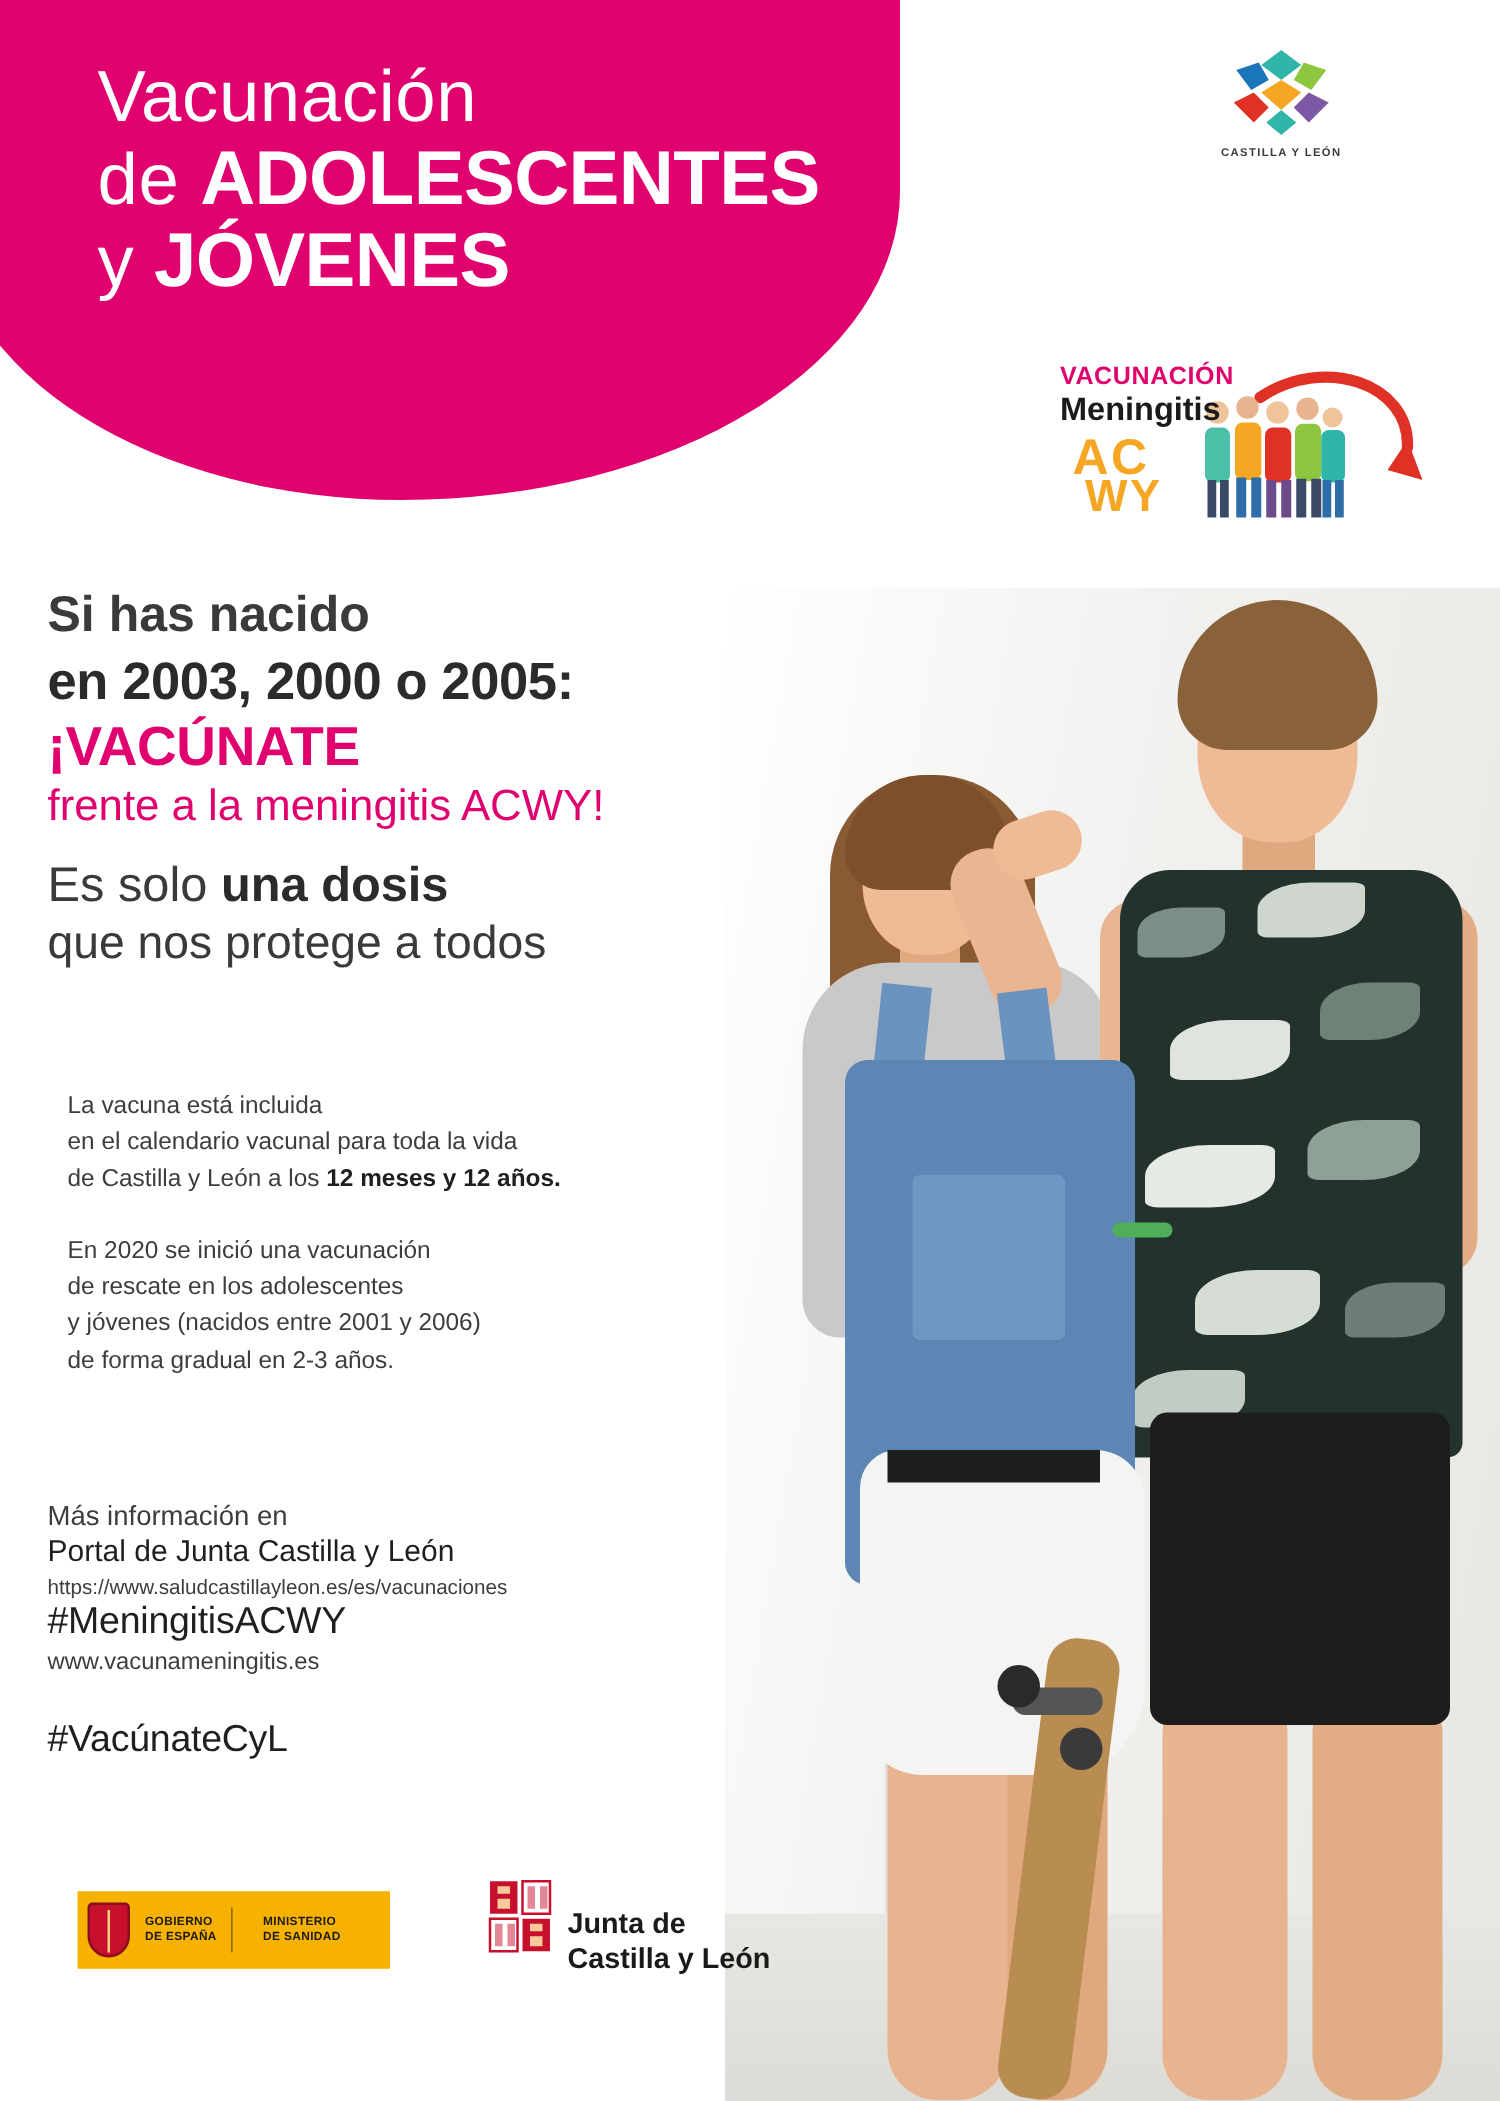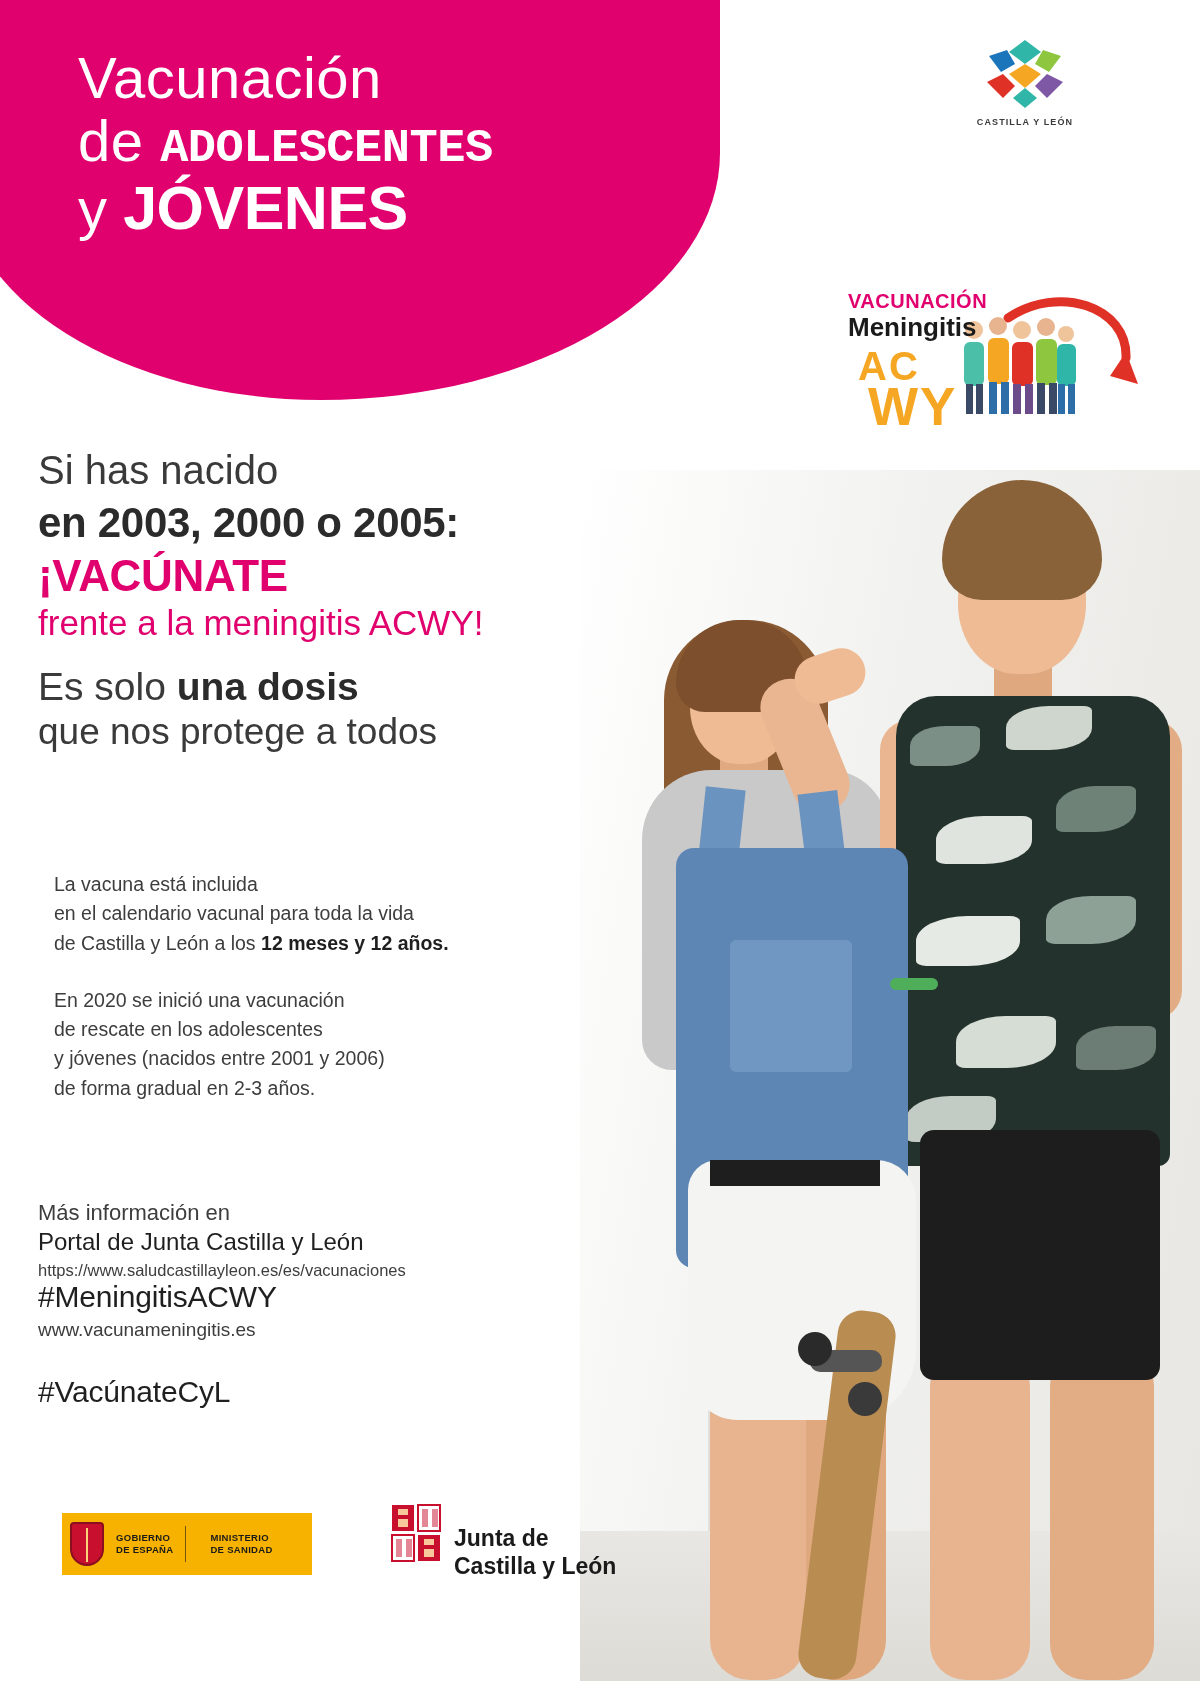--- a/index.html
+++ b/index.html
@@ -28,21 +28,21 @@
     position: absolute;
     left: 78px;
     top: 48px;
     width: 640px;
     color: #ffffff;
     line-height: 1.02;
     z-index: 6;
   }
   .ht-l1 { font-size: 58px; font-weight: 300; letter-spacing: 0.5px; }
   .ht-l2 { font-size: 58px; font-weight: 300; letter-spacing: 0.5px; margin-top: 4px;}
-  .ht-l2 b { font-weight: 700; font-size: 47px; letter-spacing: -0.5px; font-family: Liberation Mono, monospace; }
+  .ht-l2 b { font-weight: 700; font-size: 61px; letter-spacing: -0.5px; }
   .ht-l3 { font-size: 58px; font-weight: 300; margin-top: 4px; }
   .ht-l3 b { font-weight: 700; font-size: 61px; letter-spacing: -0.5px; }
 
   
   #cyl-mark {
     position: absolute;
     right: 120px;
     top: 38px;
     width: 110px;
     text-align: center;
@@ -69,37 +69,37 @@
   #acwy-logo .l-men {
     position: absolute; left: 10px; top: 22px;
     font-size: 26px; font-weight: 700; color: #1a1a1a; letter-spacing: 0px;
   }
   #acwy-logo .l-ac {
     position: absolute; left: 20px; top: 54px;
     font-size: 40px; font-weight: 700; color: #f5a623; letter-spacing: 2px;
   }
   #acwy-logo .l-wy {
     position: absolute; left: 30px; top: 86px;
-    font-size: 53px; font-weight: 700; color: #f5a623; letter-spacing: 2px;
+    font-size: 36px; font-weight: 700; color: #f5a623; letter-spacing: 2px;
   }
   #acwy-logo .arc {
     position: absolute; right: 0; top: 2px; width: 150px; height: 130px;
   }
   #acwy-logo .people { position: absolute; left: 120px; top: 24px; width: 120px; height: 108px; }
 
   
   #main-copy {
     position: absolute;
     left: 38px;
     top: 448px;
     width: 640px;
     z-index: 7;
     color: #2b2b2b;
   }
-  .mc-line1 { font-size: 40px; font-weight: 400; color: #3a3a3a; letter-spacing: 0px; }
+  .mc-line1 { font-size: 40px; font-weight: 700; color: #3a3a3a; letter-spacing: 0px; margin-top: 22px; }
   .mc-line2 { font-size: 42px; font-weight: 700; color: #2b2b2b; margin-top: 6px; letter-spacing: -0.3px;}
   .mc-line3 { font-size: 44px; font-weight: 700; color: #e0006e; margin-top: 4px; letter-spacing: -0.3px;}
   .mc-line4 { font-size: 35px; font-weight: 400; color: #e0006e; margin-top: 2px; }
   .mc-line5 { font-size: 39px; font-weight: 300; color: #3a3a3a; margin-top: 22px; }
   .mc-line5 b { font-weight: 700; color: #2b2b2b; }
   .mc-line6 { font-size: 37px; font-weight: 300; color: #3a3a3a; margin-top: 2px; }
 
   #para-block { position: absolute; left: 38px; top: 870px; width: 480px; z-index: 7; }
   .para { font-size: 19.5px; line-height: 1.5; color: #3d3d3d; font-weight: 400; margin-left: 16px; }
   .para b { font-weight: 700; color: #1f1f1f; }

